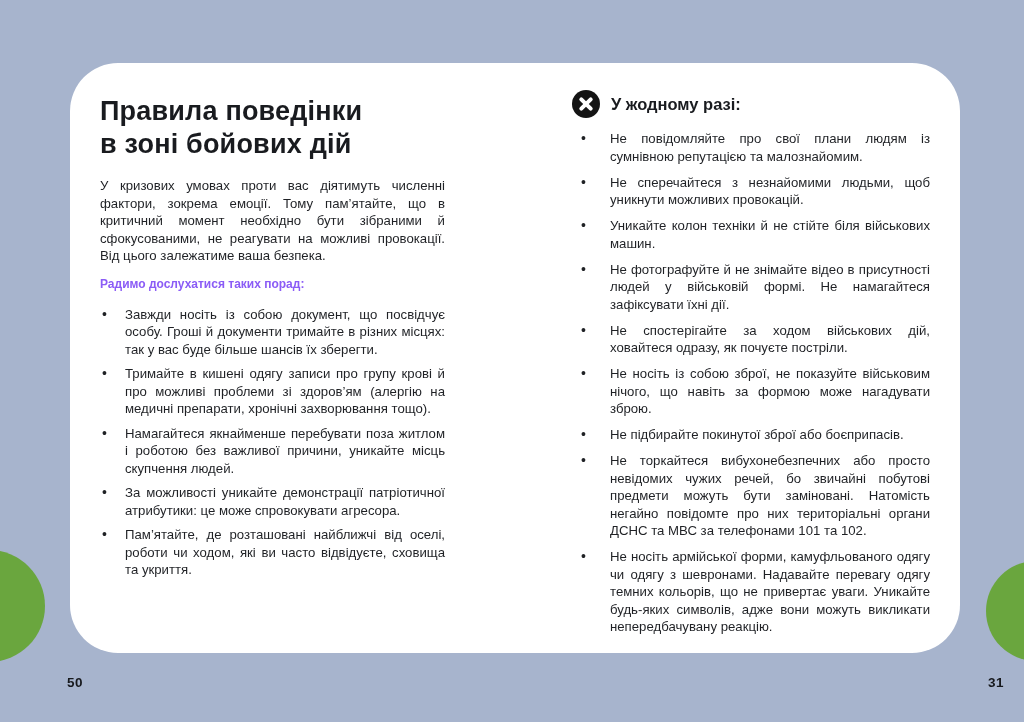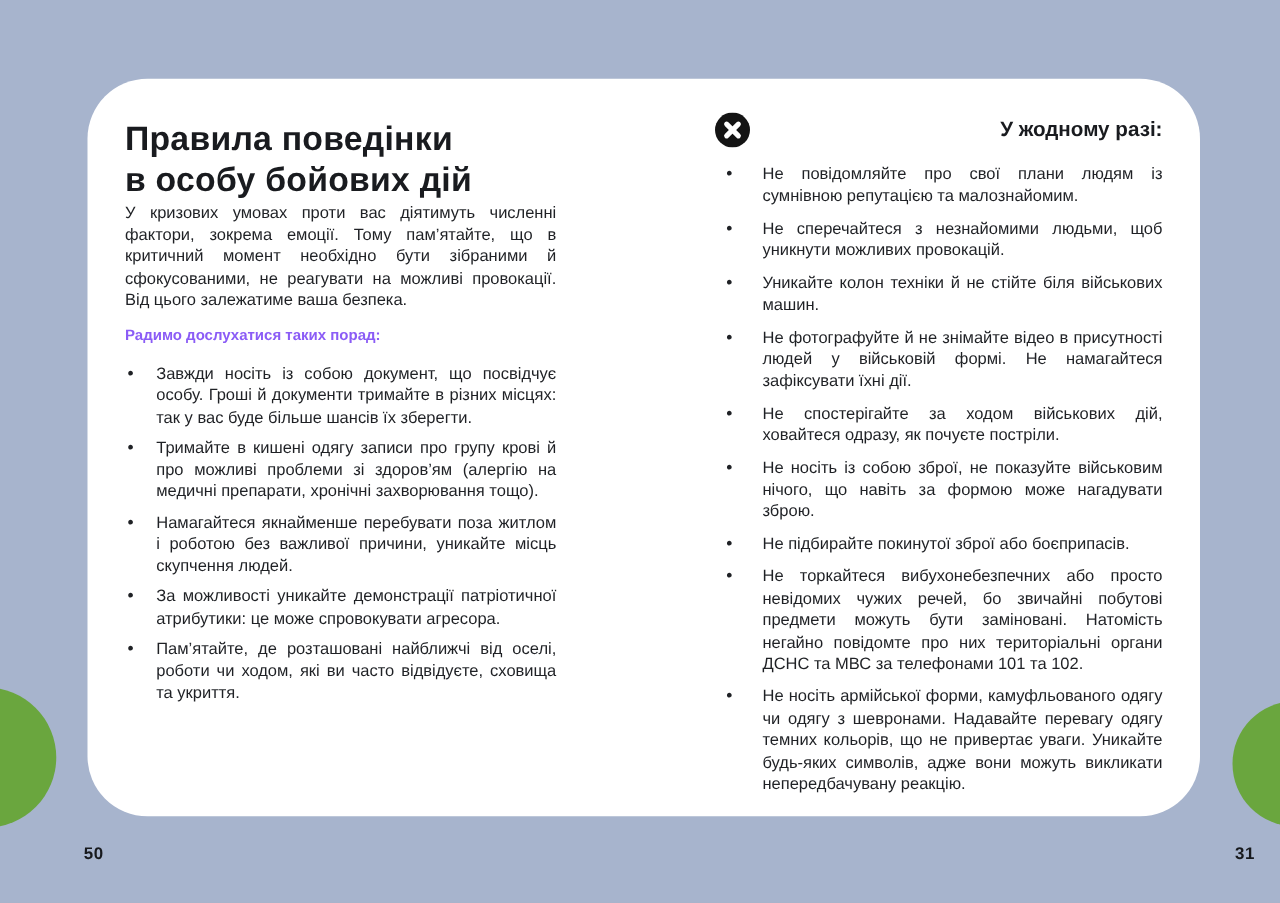--- a/index.html
+++ b/index.html
@@ -28,20 +28,21 @@
     border-radius: 48px;
   }
   .col-left  { position: absolute; left: 30px;  top: 32px; width: 345px; }
   .col-right { position: absolute; left: 502px; top: 27px; width: 358px; }
   .title {
     font-size: 27px;
     line-height: 33px;
     font-weight: bold;
     letter-spacing: 0.2px;
     color: #191b1f;
+    margin-bottom: 16px;
   }
   .intro {
     font-size: 13.2px;
     line-height: 17.5px;
     text-align: justify;
     text-align-last: left;
     margin-bottom: 12px;
   }
   .subheading {
     font-size: 12px;
@@ -62,23 +63,22 @@
     position: absolute;
     font-size: 14px;
   }
   .bullets-left  li { padding-left: 25px; margin-bottom: 7px; }
   .bullets-left  li::before { left: 2px; }
   .bullets-right li { padding-left: 38px; margin-bottom: 8.5px; }
   .bullets-right li::before { left: 9px; }
   .prohibit-header {
     display: flex;
     align-items: center;
-    gap: 1px;
+    gap: 11px;
     margin-bottom: 12px;
-    justify-content: space-between;
   }
   .x-icon { width: 28px; height: 28px; flex: 0 0 auto; display: block; }
   .prohibit-title {
     font-size: 16.5px;
     font-weight: bold;
     color: #191b1f;
   }
   .page-num {
     position: absolute;
     top: 675px;
@@ -96,21 +96,21 @@
 <div class="stage">
 
   <div class="circle circle-left"></div>
   <div class="circle circle-right"></div>
 
   <div class="card">
 
     <div class="col-left">
       <div class="title">
         <div>Правила поведінки</div>
-        <div>в особу бойових дій</div>
+        <div>в зоні бойових дій</div>
       </div>
       <p class="intro">У кризових умовах проти вас діятимуть численні фактори, зокрема емоції. Тому пам’ятайте, що в критичний момент необхідно бути зібраними й сфокусованими, не реагувати на можливі провокації. Від цього залежатиме ваша безпека.</p>
       <h2 class="subheading">Радимо дослухатися таких порад:</h2>
       <ul class="bullets bullets-left">
         <li>Завжди носіть із собою документ, що посвідчує особу. Гроші й документи тримайте в різних місцях: так у вас буде більше шансів їх зберегти.</li>
         <li>Тримайте в кишені одягу записи про групу крові й про можливі проблеми зі здоров’ям (алергію на медичні препарати, хронічні захворювання тощо).</li>
         <li>Намагайтеся якнайменше перебувати поза житлом і роботою без важливої причини, уникайте місць скупчення людей.</li>
         <li>За можливості уникайте демонстрації патріотичної атрибутики: це може спровокувати агресора.</li>
         <li>Пам’ятайте, де розташовані найближчі від оселі, роботи чи ходом, які ви часто відвідуєте, сховища та укриття.</li>
       </ul>

